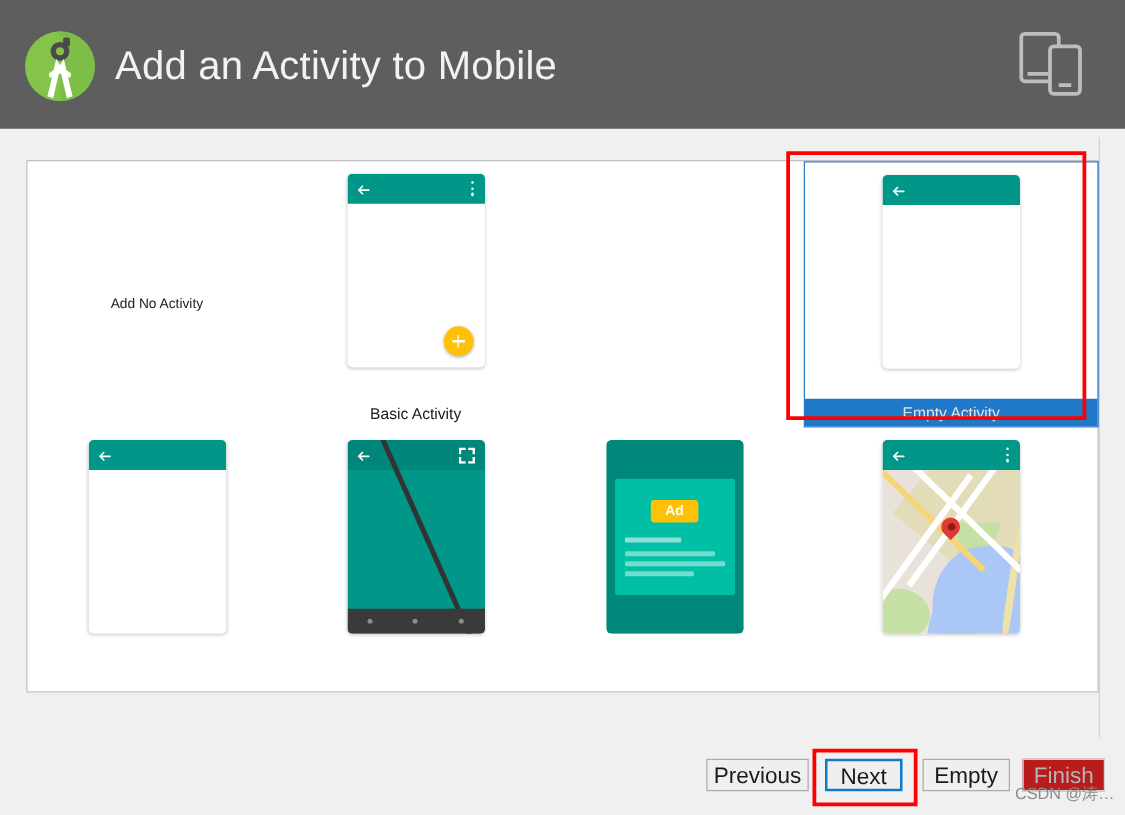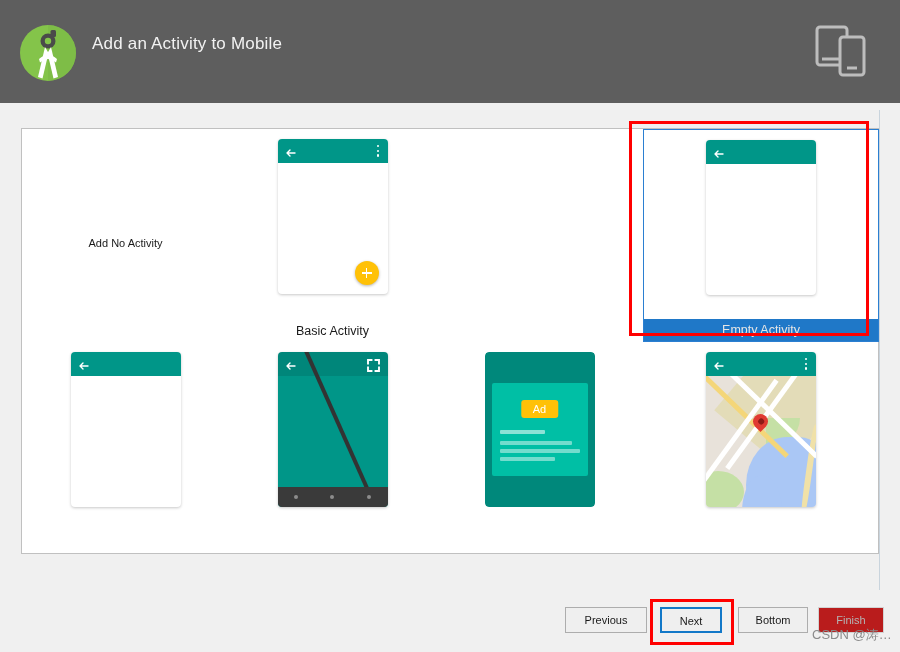--- a/index.html
+++ b/index.html
@@ -35,21 +35,21 @@
   #logo {
     position: absolute;
     left: 12px; top: 17px;
     width: 72px; height: 72px;
   }
   #header-title {
     position: absolute;
     left: 92px;
     top: 34px;
     color: #f2f2f2;
-    font-size: 17px;
+    font-size: 32px;
     letter-spacing: .2px;
     white-space: nowrap;
   }
   #device-icon {
     position: absolute;
     right: 25px;
     top: 18px;
     width: 66px;
     height: 66px;
   }
@@ -236,21 +236,21 @@
   .ad-badge {
     position: absolute;
     left: 50%;
     transform: translateX(-50%);
     top: 17px;
     background: #FFC107;
     color: #fff;
     font-size: 11px;
     padding: 3px 12px;
     border-radius: 3px;
-    font-weight: normal;
+    font-weight: bold;
   }
   .ad-line {
     position: absolute;
     left: 8px;
     height: 4px;
     background: rgba(255,255,255,.45);
     border-radius: 1px;
   }
 
   
@@ -340,21 +340,21 @@
     width: 900px;
     height: 62px;
   }
   .btn {
     position: absolute;
     top: 17px;
     height: 26px;
     background: #efefef;
     border: 1px solid #adadad;
     color: #1a1a1a;
-    font-size: 11px;
+    font-size: 18px;
     font-family: "Liberation Sans", sans-serif;
     box-sizing: border-box;
     text-align: center;
     line-height: 24px;
     padding: 0;
   }
   #btn-previous { left: 565px; width: 82px; }
   #btn-next {
     left: 660px; width: 62px;
     border: 2px solid #1278c8;
@@ -547,21 +547,21 @@
           </div>
         </div>
       </div>
     </div>
 
   </div>
 
   <div id="footer">
     <button class="btn" id="btn-previous">Previous</button>
     <button class="btn" id="btn-next">Next</button>
-    <button class="btn" id="btn-cancel">Bottom</button>
+    <button class="btn" id="btn-cancel">Empty</button>
     <button class="btn" id="btn-finish" disabled="">Finish</button>
   </div>
 
   <div id="watermark">CSDN @涛…</div>
 
   <div class="annot" id="annot-empty"></div>
   <div class="annot" id="annot-next"></div>
 </div>
 
 </body></html>

